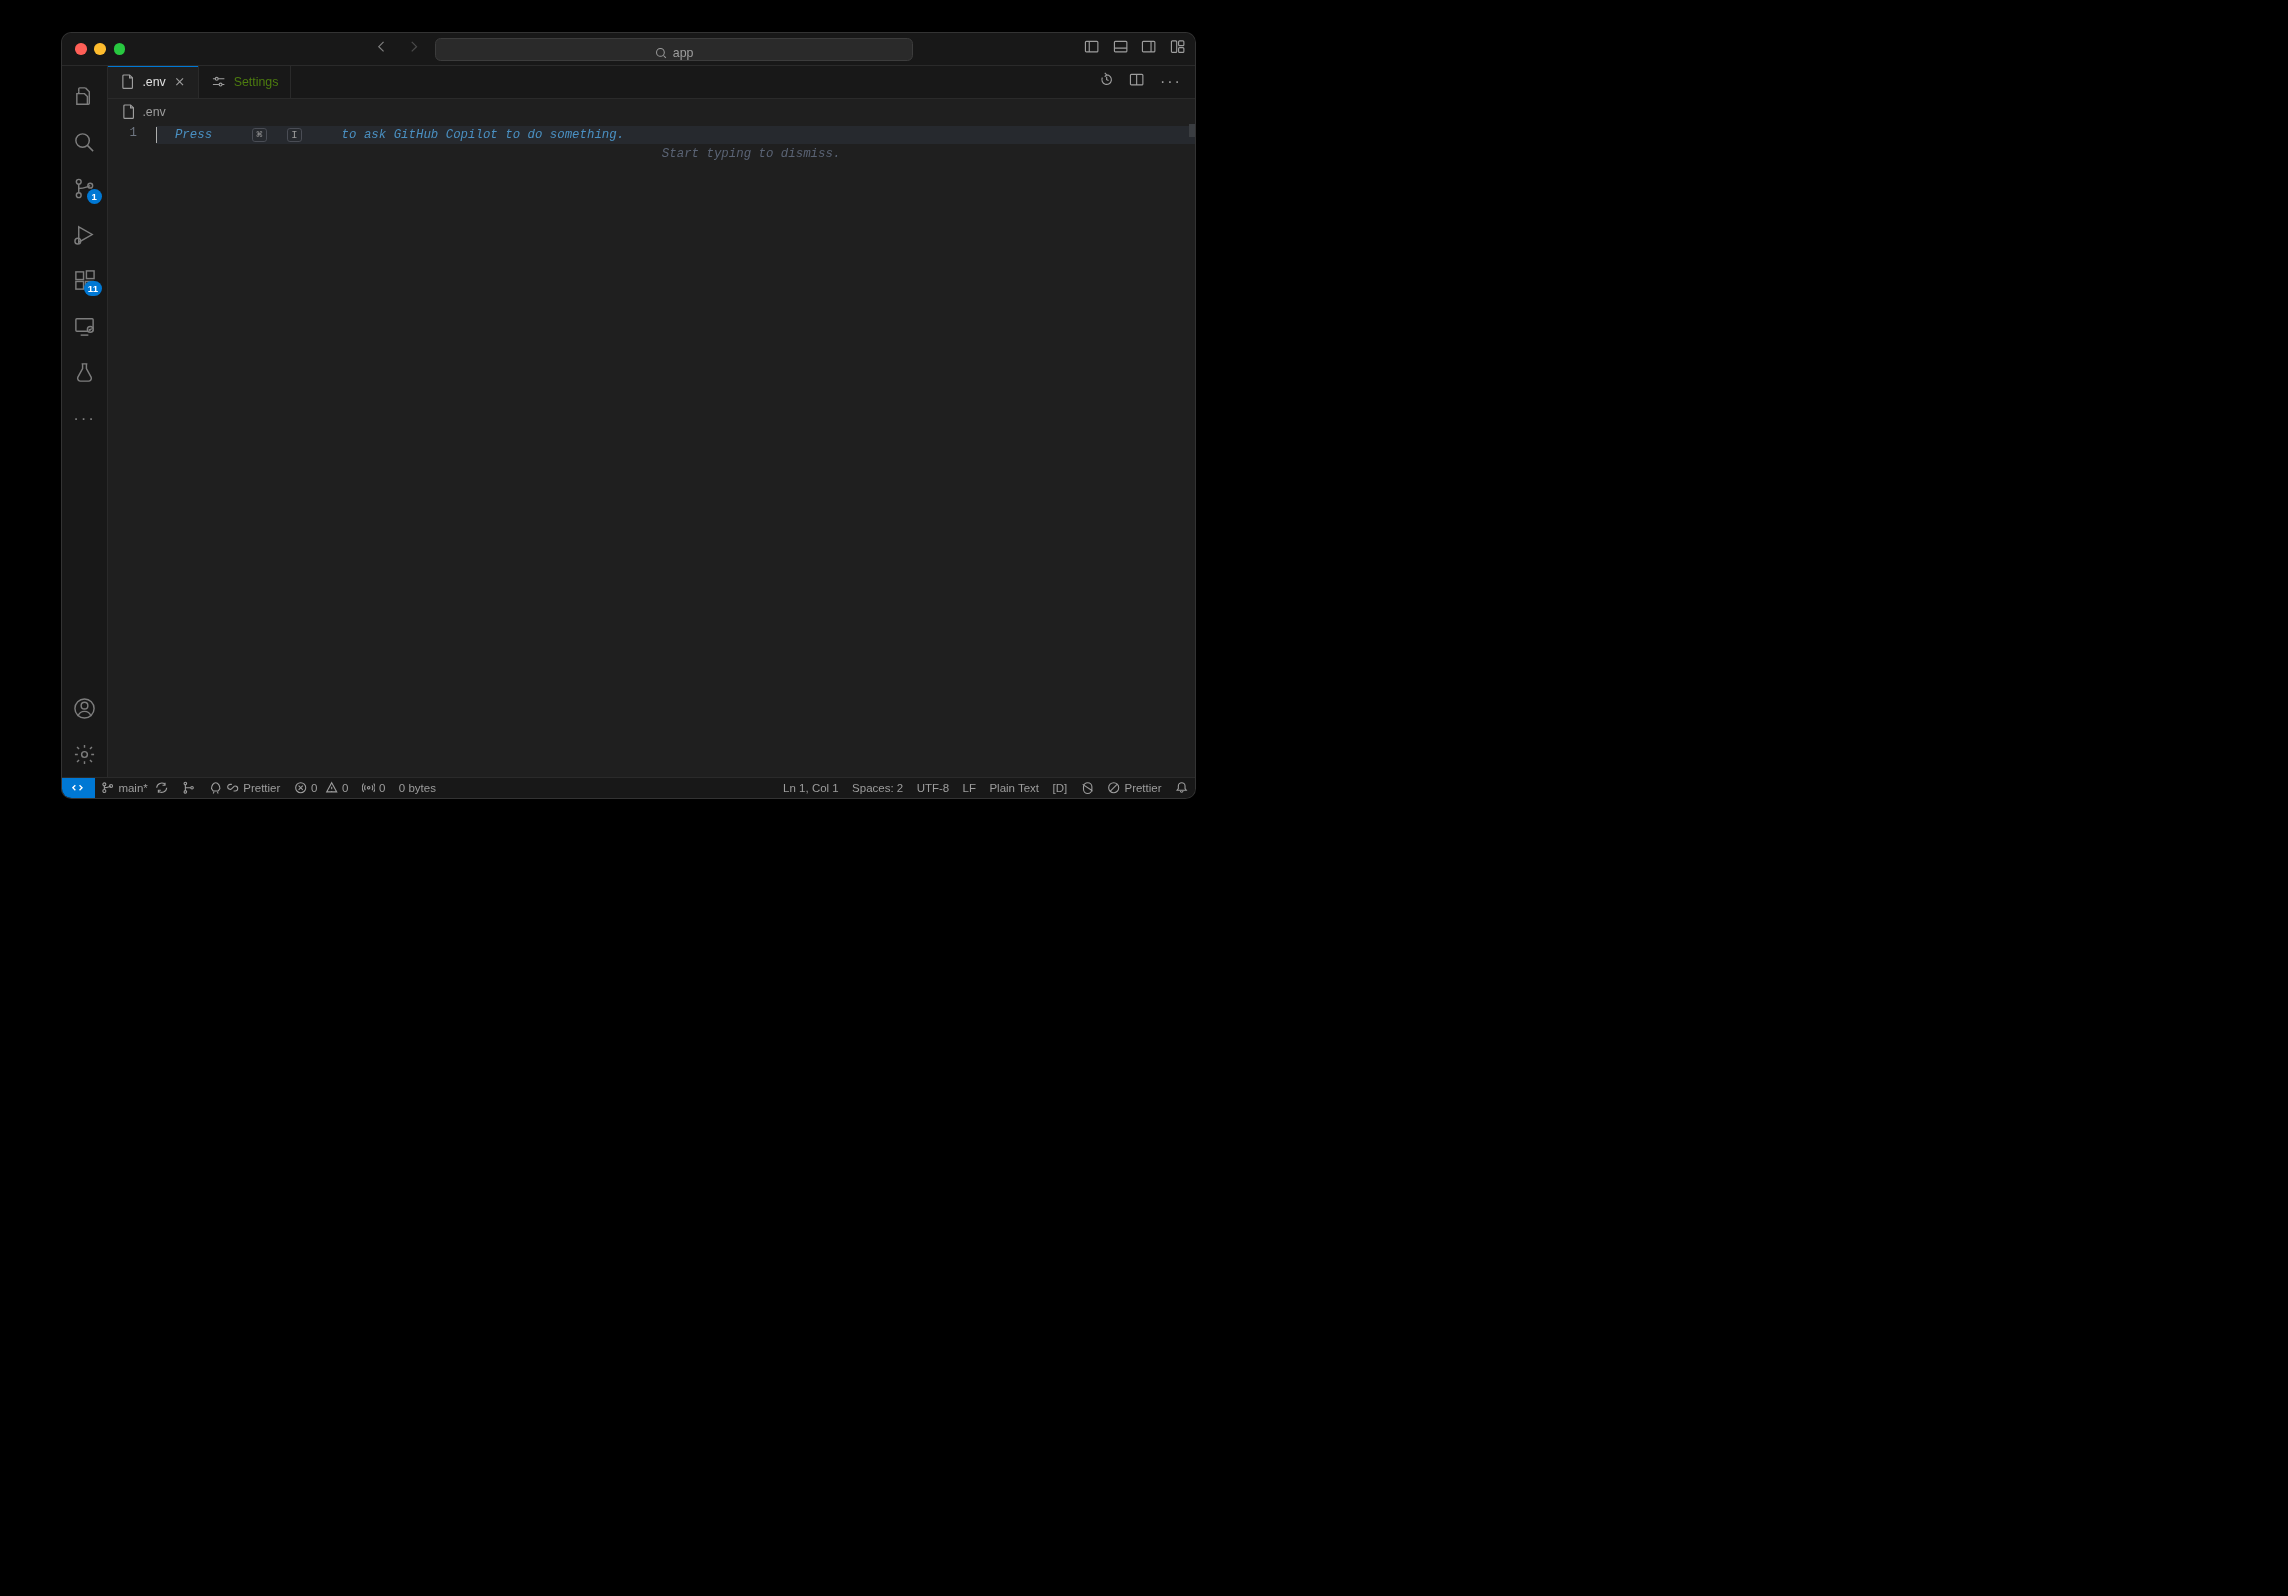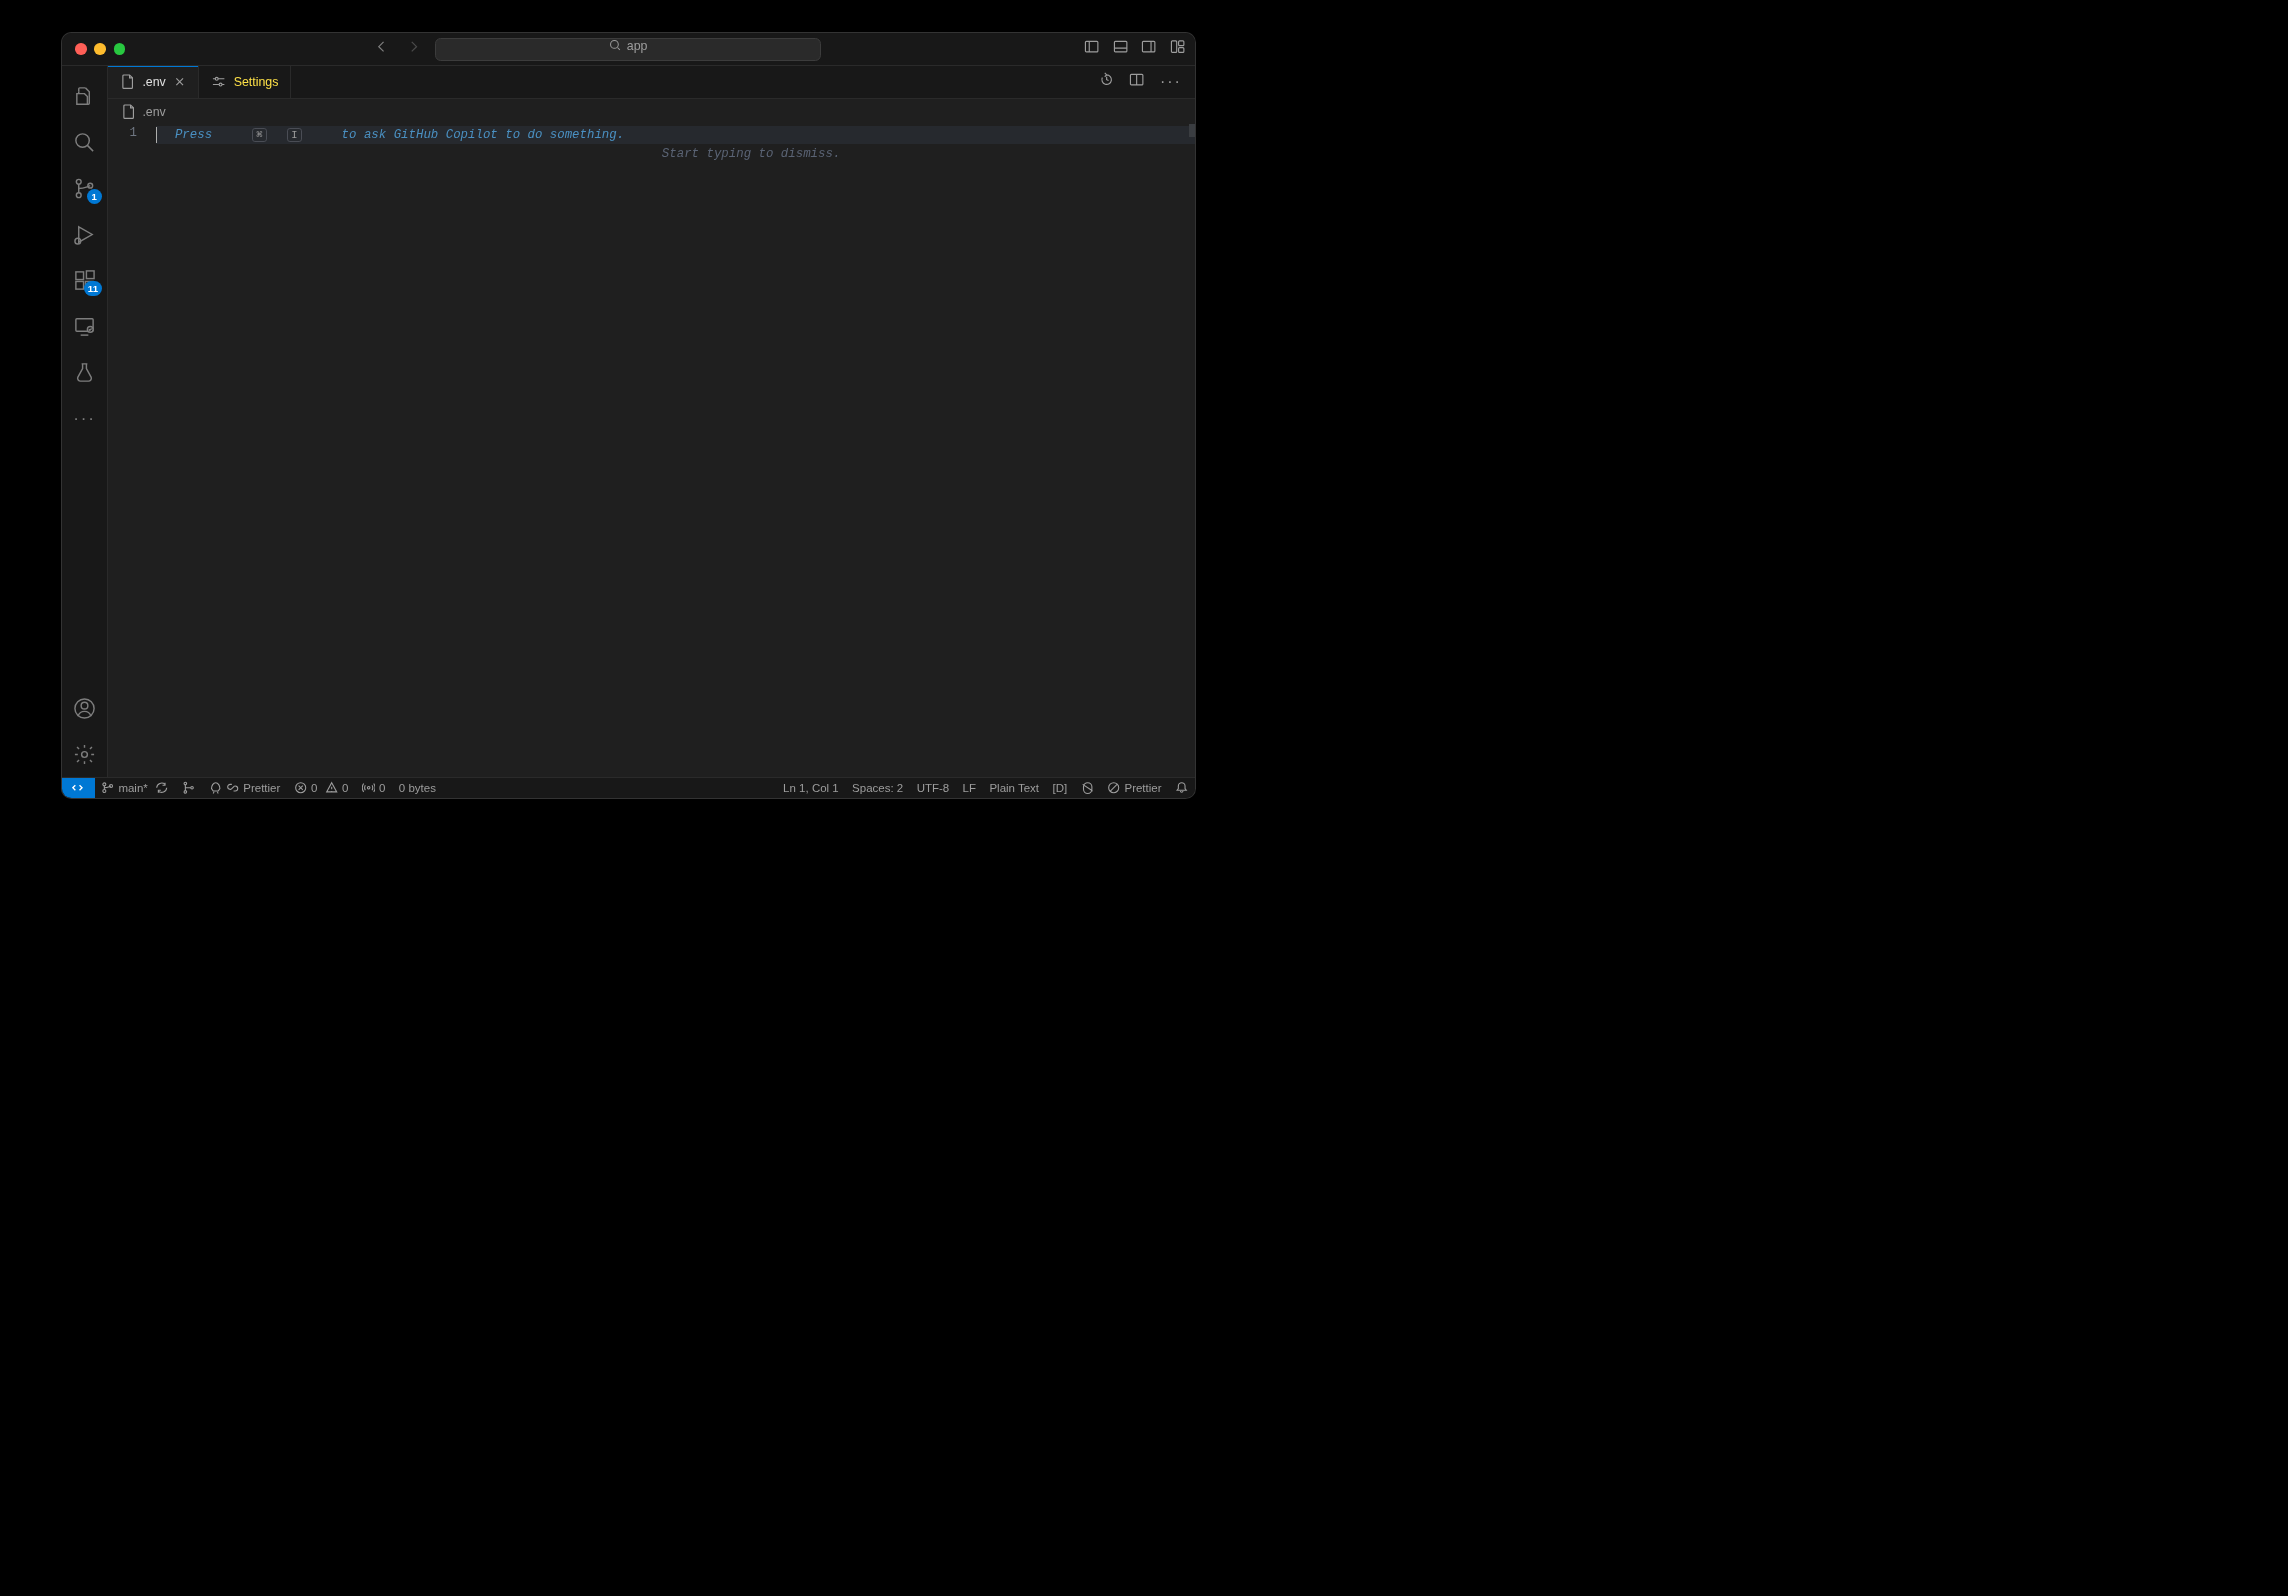--- a/index.html
+++ b/index.html
@@ -28,25 +28,25 @@
   }
   .traffic-lights { display: flex; gap: 7.6px; margin-left: 13.4px; }
   .traffic-light { width: 11.5px; height: 11.5px; border-radius: 50%; }
   .tl-red { background: #ff5f57; }
   .tl-yellow { background: #febc2e; }
   .tl-green { background: #28c840; }
   .nav-arrows { display: flex; gap: 17px; margin-left: 249px; color: #7d7d7d; }
   .nav-arrows svg { width: 15.3px; height: 15.3px; }
   .command-center {
     margin-left: 13.4px;
-    width: 386px; height: 23px;
+    width: 478px; height: 23px;
     background: #2a2a2a;
     border: 1px solid #3c3c3c;
     border-radius: 5.7px;
-    display: flex; align-items: flex-start; justify-content: center;
+    display: flex; align-items: flex-end; justify-content: center;
     color: #9d9d9d; font-size: 12.4px; gap: 5.7px;
   }
   .titlebar-right { position: absolute; right: 9.6px; display: flex; gap: 13.4px; color: #9d9d9d; }
   .titlebar-right svg { width: 15.3px; height: 15.3px; }
 
   
   .body { flex: 1; display: flex; min-height: 0; }
 
   
   .activitybar {
@@ -79,21 +79,21 @@
 
   
   .tabbar {
     height: 33px; background: #181818;
     display: flex; align-items: stretch;
     border-bottom: 1px solid #2a2a2a;
   }
   .tab {
     display: flex; align-items: center; gap: 7.6px;
     padding: 0 11.5px;
-    color: #fde047; font-size: 12.4px;
+    color: #4d7c0f; font-size: 12.4px;
     border-right: 1px solid #2a2a2a;
     cursor: pointer;
     position: relative;
   }
   .tab.active {
     background: #1f1f1f;
     color: #e0e0e0;
   }
   .tab.active::before {
     content: ""; position: absolute; top: 0; left: 0; right: 0;

